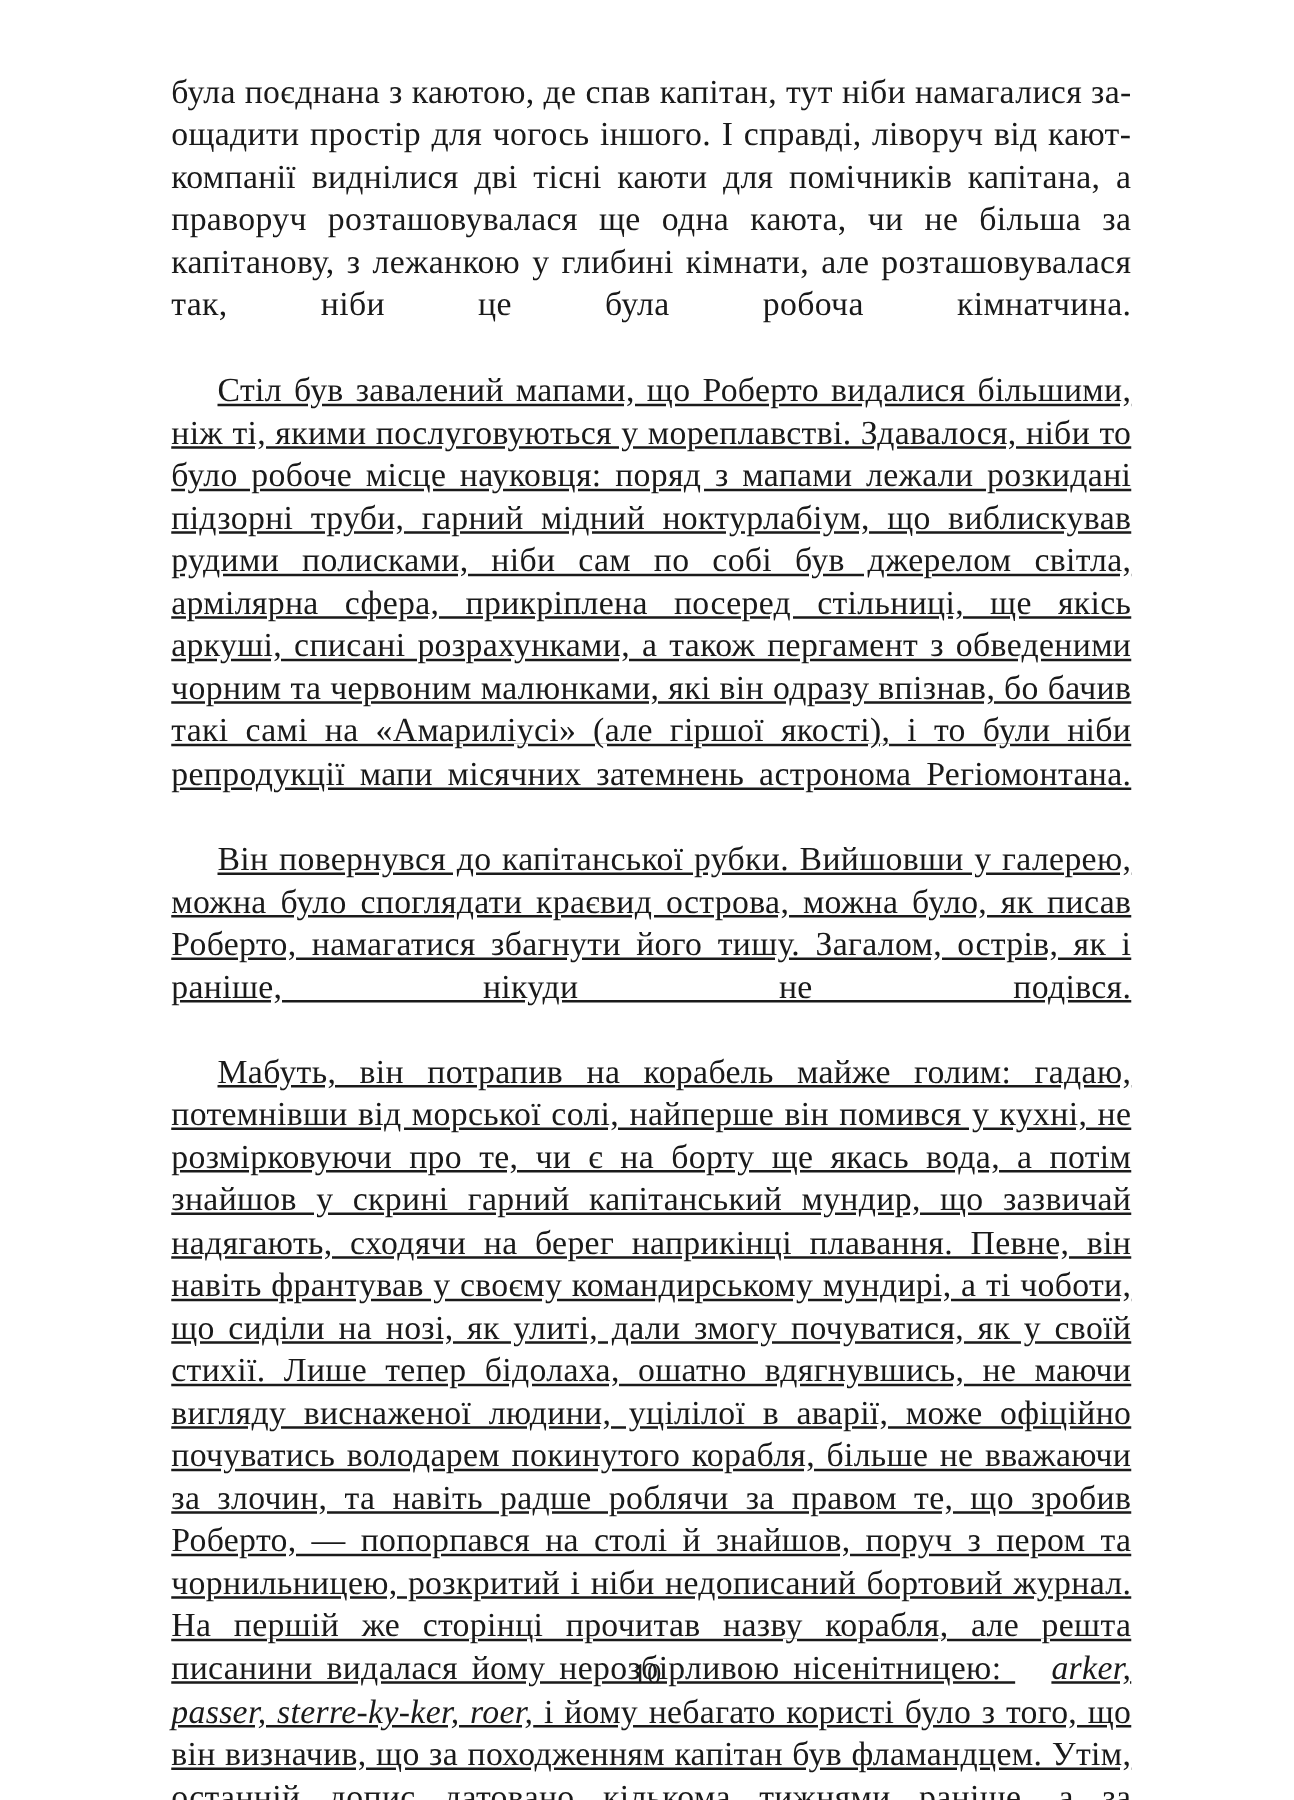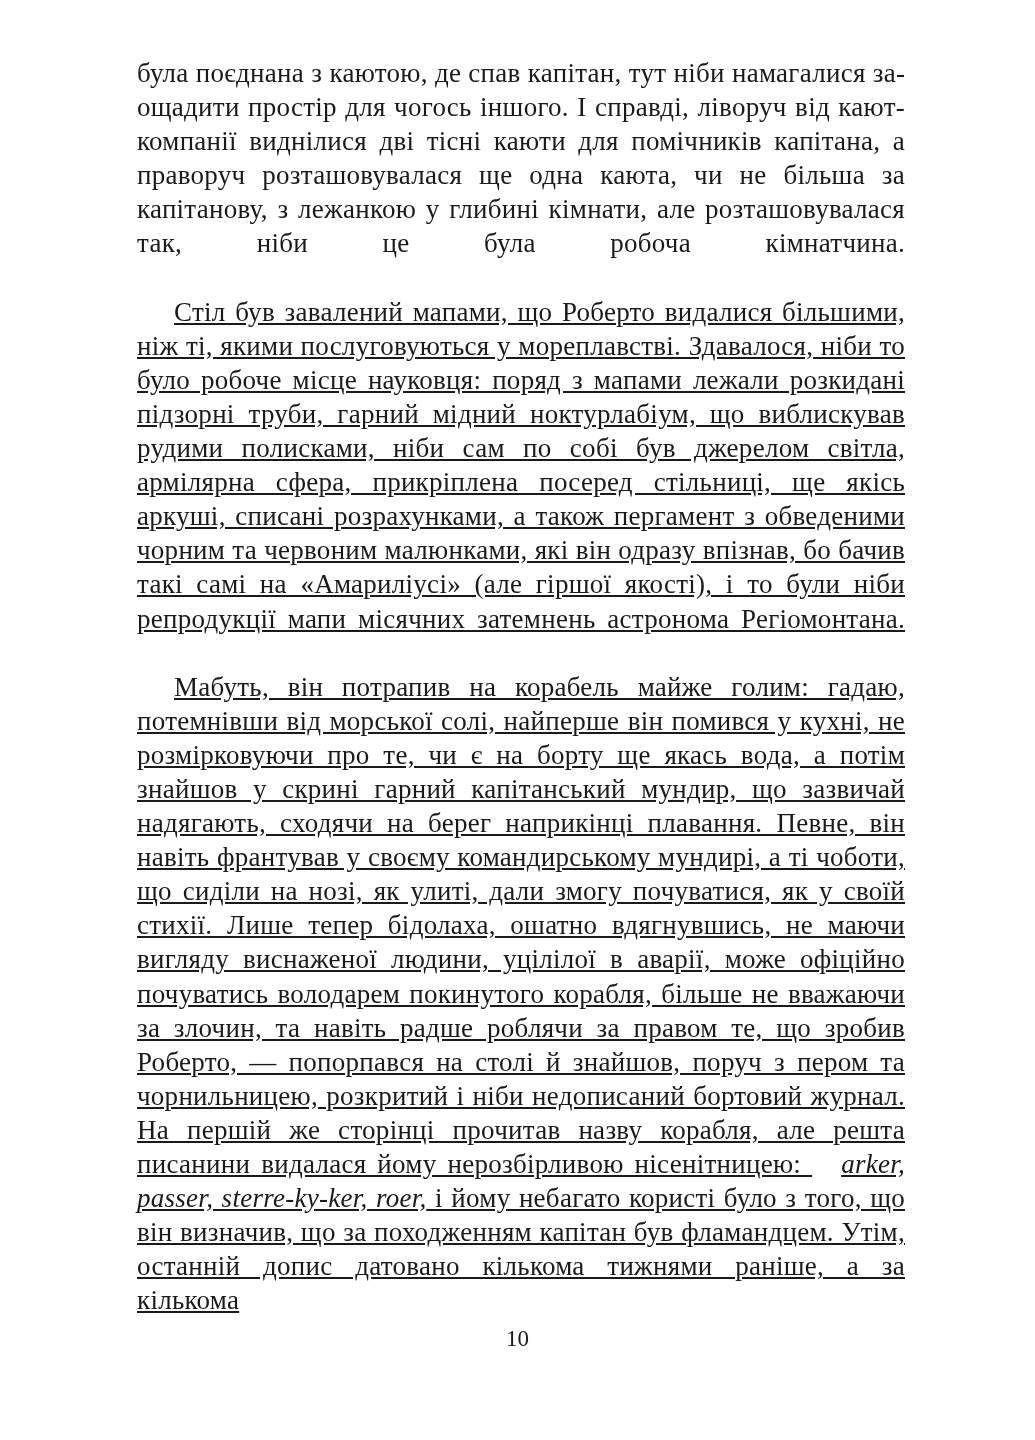--- a/index.html
+++ b/index.html
@@ -77,20 +77,21 @@
 <body>
 
 <div class="page">
 
   <div class="text-block">
 
     <p class="para">була поєднана з каютою, де спав капітан, тут ніби намагалися за­ощадити простір для чогось іншого. І справді, ліворуч від кают-компанії виднілися дві тісні каюти для помічників капітана, а пра­воруч розташовувалася ще одна каюта, чи не більша за капітанову, з лежанкою у глибині кімнати, але розташовувалася так, ніби це була робоча кімнатчина.</p>
 
     <p class="para indent">Стіл був завалений мапами, що Роберто видалися більшими, ніж ті, якими послуговуються у мореплавстві. Здавалося, ніби то було робоче місце науковця: поряд з мапами лежали розкидані підзорні труби, гарний мідний ноктурлабіум, що виблискував рудими поли­сками, ніби сам по собі був джерелом світла, армілярна сфера, прикріплена посеред стільниці, ще якісь аркуші, списані розрахун­ками, а також пергамент з обведеними чорним та червоним малюн­ками, які він одразу впізнав, бо бачив такі самі на «Амариліусі» (але гіршої якості), і то були ніби репродукції мапи місячних затемнень астронома Регіомонтана.</p>
 
+    <p class="para indent">Він повернувся до капітанської рубки. Вийшовши у галерею, можна було споглядати краєвид острова, можна було, як писав Роберто, намагатися збагнути його тишу. Загалом, острів, як і рані­ше, нікуди не подівся.</p>
 
     <p class="para indent"><span>Мабуть, він потрапив на корабель майже голим: гадаю, потем­нівши від морської солі, найперше він помився у кухні, не розмір­ковуючи про те, чи є на борту ще якась вода, а потім знайшов у скрині гарний капітанський мундир, що зазвичай надягають, схо­дячи на берег наприкінці плавання. Певне, він навіть франтував у своєму командирському мундирі, а ті чоботи, що сиділи на нозі, як улиті, дали змогу почуватися, як у своїй стихії. Лише тепер бідола­ха, ошатно вдягнувшись, не маючи вигляду виснаженої людини, уцілілої в аварії, може офіційно почуватись володарем покинутого корабля, більше не вважаючи за злочин, та навіть радше роблячи за правом те, що зробив Роберто, — попорпався на столі й знайшов, поруч з пером та чорнильницею, розкритий і ніби недописаний бортовий журнал. На першій же сторінці прочитав назву корабля, але решта писанини видалася йому нерозбірливою нісенітницею: </span><span class="italic-run">arker, passer, sterre-ky-ker, roer,</span><span> і йому небагато користі було з того, що він визначив, що за походженням капітан був фламандцем. Утім, останній допис датовано кількома тижнями раніше, а за кількома</span></p>
 
   </div>
 
   <div class="folio">10</div>
 
 </div>
 
 </body></html>

